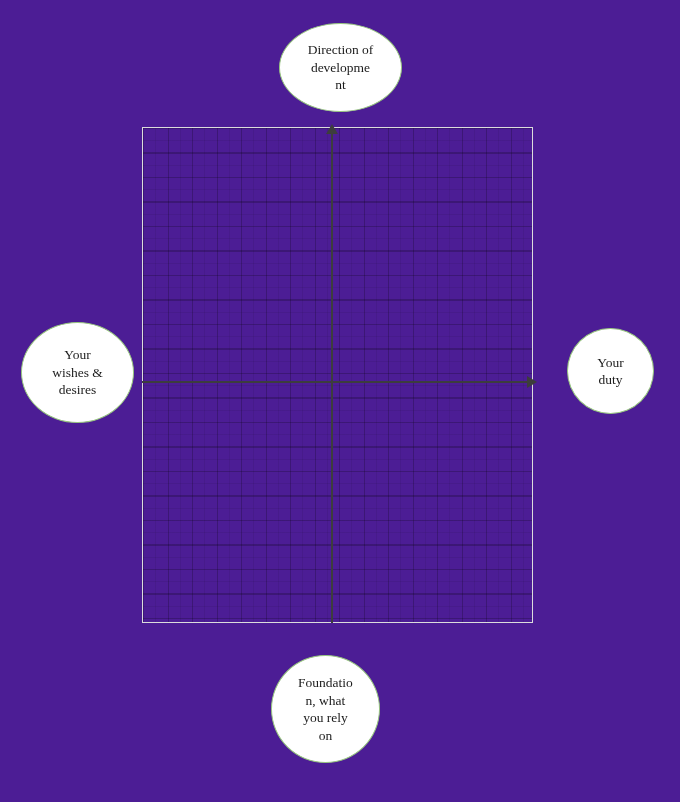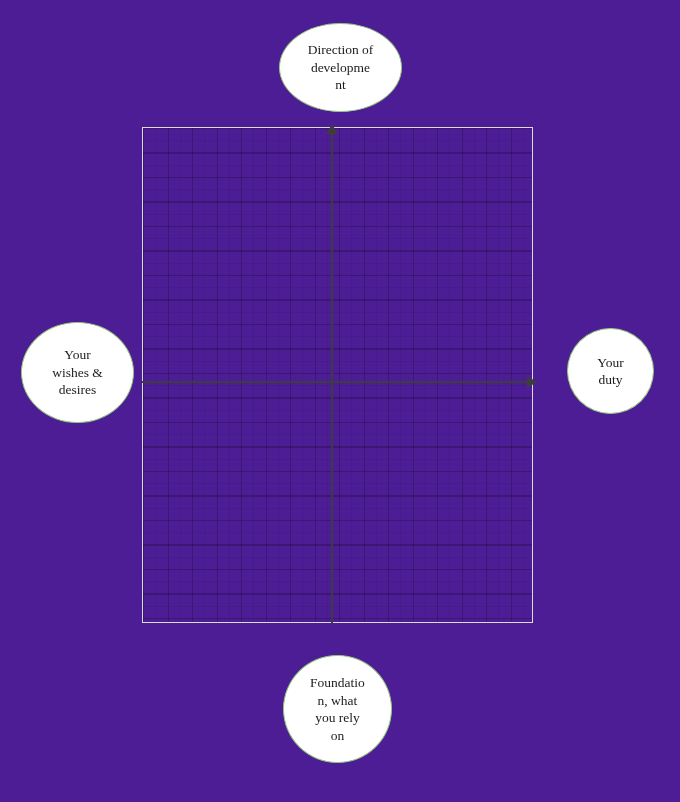--- a/index.html
+++ b/index.html
@@ -84,21 +84,21 @@
   .bubble .label {
     white-space: pre-line;
     text-align: center;
     font-size: 13.5px;
     line-height: 17.5px;
     color: #1b1b1b;
   }
   .bubble-top    { left: 279px; top: 23px;  width: 123px; height: 89px; }
   .bubble-left   { left: 21px;  top: 322px; width: 113px; height: 101px; }
   .bubble-right  { left: 567px; top: 328px; width: 87px;  height: 86px; }
-  .bubble-bottom { left: 283px; top: 655px; width: 109px; height: 108px; }
+  .bubble-bottom { left: 271px; top: 655px; width: 109px; height: 108px; }
 </style>
 </head>
 <body>
 
 <div class="canvas">
 
   <div class="grid"></div>
 
   <div class="y-axis-line"></div>
   <div class="y-axis-arrow"></div>

